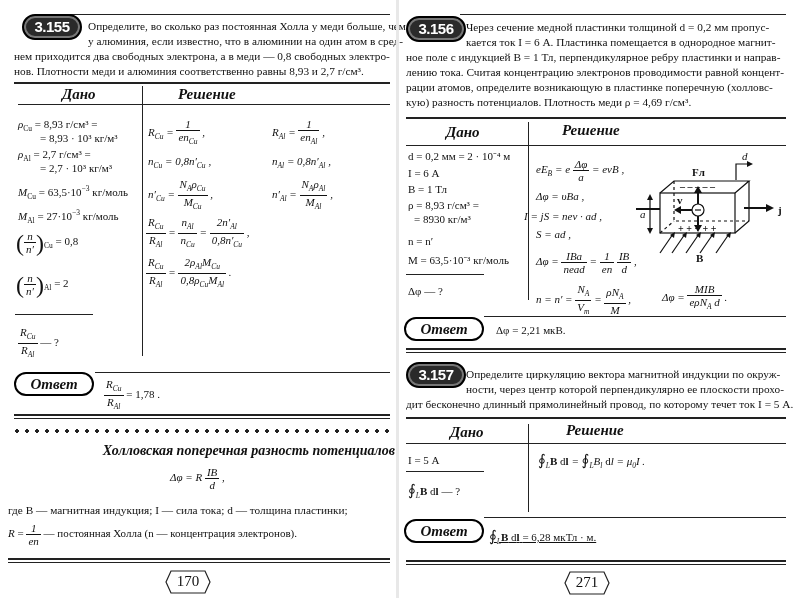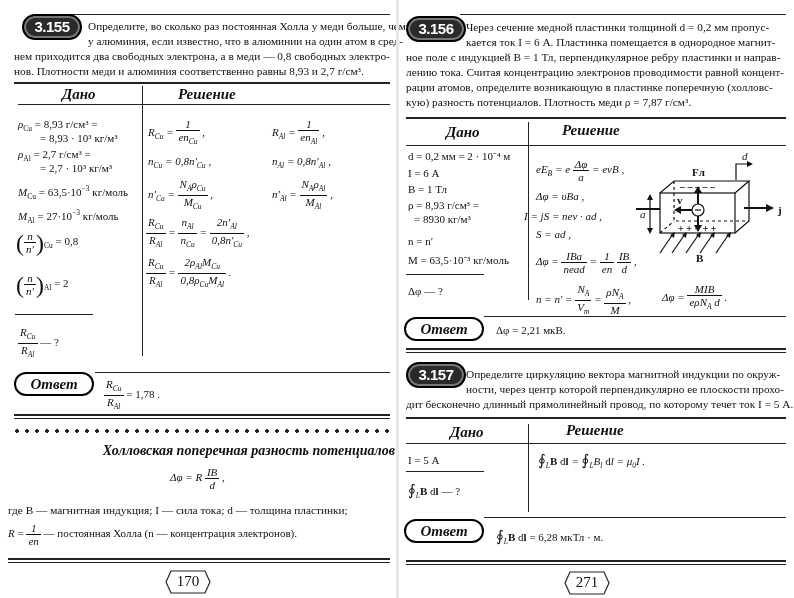--- a/index.html
+++ b/index.html
@@ -136,21 +136,21 @@
   <div class="badge" style="left:6px; top:16px;">3.156</div>
 
   <div class="ptext" style="left:66px; top:20px; width:320px;">
     <span class="line">Через сечение медной пластинки толщиной  d = 0,2  мм пропус-</span>
     <span class="line">кается ток  I = 6  А. Пластинка помещается в однородное магнит-</span>
   </div>
   <div class="ptext" style="left:6px; top:50px; width:380px;">
     <span class="line">ное поле с индукцией  B = 1  Тл, перпендикулярное ребру пластинки и направ-</span>
     <span class="line">лению тока. Считая концентрацию электронов проводимости равной концент-</span>
     <span class="line">рации атомов, определите возникающую в пластинке поперечную (холловс-</span>
-    <span class="line">кую) разность потенциалов. Плотность меди  ρ = 7,87  г/см³.</span>
+    <span class="line">кую) разность потенциалов. Плотность меди  ρ = 4,69  г/см³.</span>
   </div>
 
   <div class="hline thick" style="left:6px; top:117px; width:380px;"></div>
   <div class="col-head" style="left:46px; top:124px;">Дано</div>
   <div class="col-head" style="left:162px; top:122px;">Решение</div>
   <div class="hline" style="left:6px; top:145px; width:380px;"></div>
   <div class="vline" style="left:128px; top:122px; height:178px;"></div>
 
   <div class="fl" style="left:8px; top:150px;">d = 0,2  мм = 2 · 10⁻⁴ м</div>
   <div class="fl" style="left:8px; top:167px;">I = 6  А</div>
@@ -250,21 +250,21 @@
   <div class="vline" style="left:128px; top:424px; height:88px;"></div>
 
   <div class="fl" style="left:8px; top:454px;">I = 5  А</div>
   <div class="hline" style="left:6px; top:471px; width:78px;"></div>
   <div class="fl" style="left:8px; top:484px;"><span style="font-size:15px;">∮</span><sub class="it">L</sub><b>B</b> d<b>l</b> <span>— ?</span></div>
 
   <div class="fl it" style="left:138px; top:454px;"><span style="font-size:15px; font-style:normal;">∮</span><sub>L</sub><b style="font-style:normal">B</b> <span style="font-style:normal">d<b>l</b></span> = <span style="font-size:15px; font-style:normal;">∮</span><sub>L</sub>B<sub>l</sub> <span style="font-style:normal">d</span>l = μ<sub>0</sub>I .</div>
 
   <div class="hline" style="left:84px; top:517px; width:302px;"></div>
   <div class="answer-pill" style="left:4px; top:519px;">Ответ</div>
-  <div class="fl" style="left:96px; top:530px;"><span style="font-size:15px;">∮</span><sub class="it">L</sub><b>B</b> d<b>l</b> <span>= 6,28 мкТл · м.</span></div>
+  <div class="fl" style="left:89px; top:530px;text-decoration:underline;"><span style="font-size:15px;">∮</span><sub class="it">L</sub><b>B</b> d<b>l</b> <span>= 6,28 мкТл · м.</span></div>
 
   <div class="hline thick" style="left:6px; top:560px; width:380px;"></div>
   <div class="hline" style="left:6px; top:564px; width:380px;"></div>
 
   <div class="pn-wrap" style="left:164px; top:571px;">
     <svg width="46" height="24">
         <polygon points="6,1 40,1 45,12 40,23 6,23 1,12" fill="none" stroke="#222" stroke-width="1.2"></polygon>
       </svg>
     <span>271</span>
   </div>

